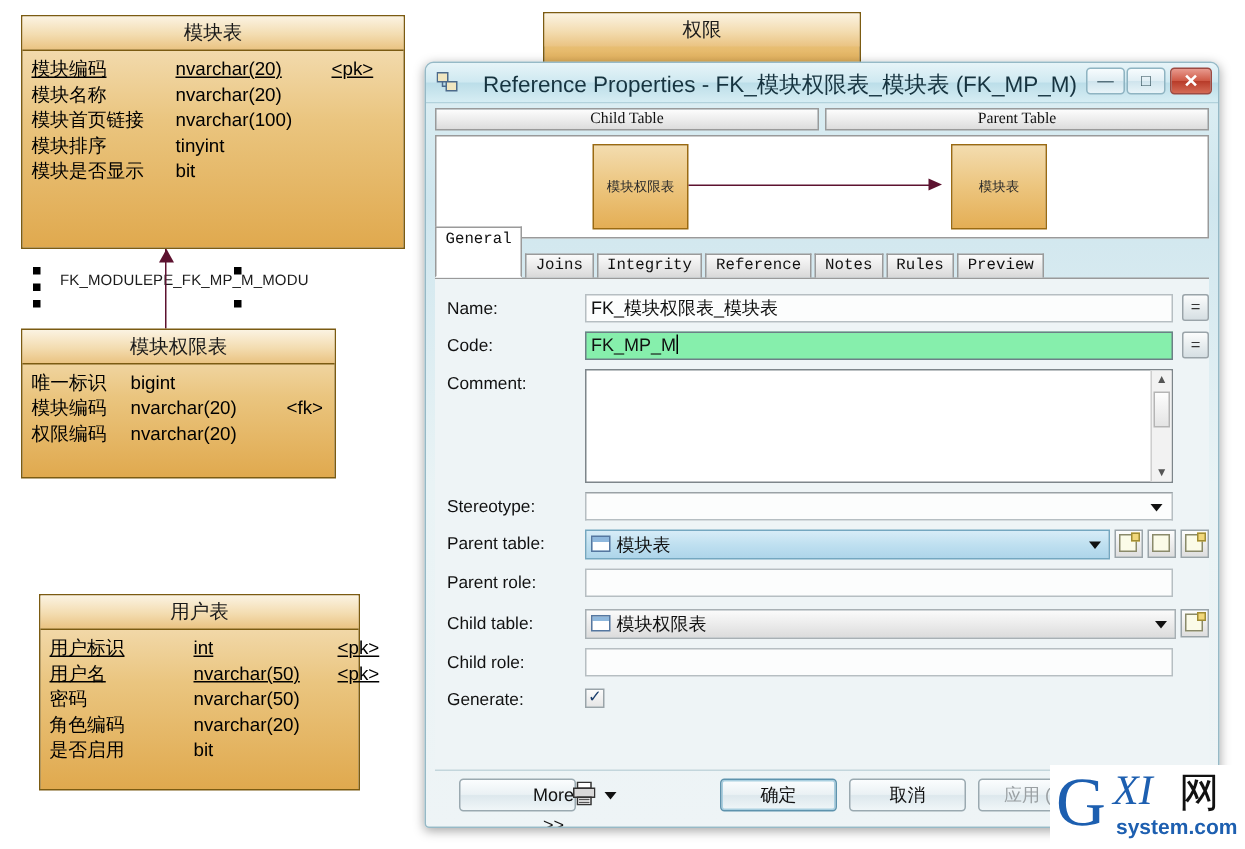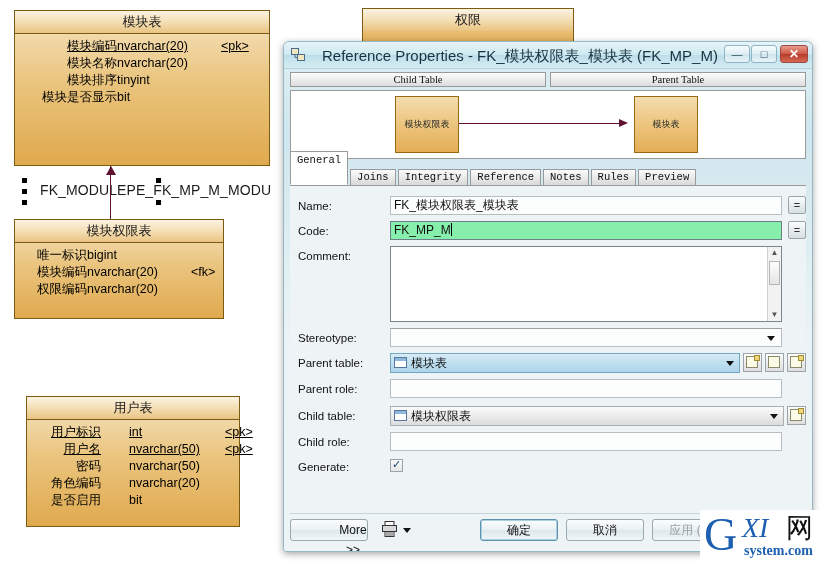--- a/index.html
+++ b/index.html
@@ -43,21 +43,21 @@
   }
   .entity-body {
     padding: 4px 6px 5px 6px;
   }
   .attr-row {
     display: flex;
     line-height: 17px;
     font-size: 12.5px;
     white-space: nowrap;
   }
-  .attr-name  { width: 96px; flex: 0 0 96px; text-align: right; }
+  .attr-name  { width: 96px; flex: 0 0 96px; }
   .attr-type  { width: 104px; flex: 0 0 104px; }
   .attr-key   { flex: 0 0 auto; }
   .pk .attr-name, .pk .attr-type, .pk .attr-key { text-decoration: underline; }
 
   
   #entity-module      { left: 14px;  top: 10px;  width: 256px; height: 156px; }
   #entity-moduleperm  { left: 14px;  top: 219px; width: 210px; height: 100px; }
   #entity-user        { left: 26px;  top: 396px; width: 214px; height: 131px; }
   #entity-permission  { left: 362px; top: 8px;   width: 212px; height: 40px; }
   #entity-permission .entity-title { border-bottom: none; }
@@ -69,21 +69,21 @@
 
   
   #fk-label-group {
     position: absolute;
     left: 22px; top: 175px;
     width: 280px; height: 38px;
   }
   #fk-label-text {
     position: absolute;
     left: 18px; top: 7px;
-    font-size: 14px;
+    font-size: 10px;
     color: #1b1b1b;
     white-space: nowrap;
     letter-spacing: 0.1px;
   }
   .handle {
     position: absolute;
     width: 5px; height: 5px;
     background: #000;
   }
   .conn-line {
@@ -463,21 +463,21 @@
     font-size: 12px;
     line-height: 20px;
     text-align: center;
     color: #111;
   }
   .btn.default {
     border: 1px solid #5e93ad;
     box-shadow: 0 0 0 1px #a9cfe0 inset;
   }
   .btn.disabled { color: #9aa0a3; }
-  #btn-more   { left: 0;   width: 78px; padding-left: 48px; }
+  #btn-more   { left: 16px;   width: 78px; padding-left: 48px; }
   #btn-ok     { left: 190px; width: 78px; }
   #btn-cancel { left: 276px; width: 78px; }
   #btn-apply  { left: 362px; width: 78px; }
   #btn-help   { left: 448px; width: 62px; }
   #print-icon {
     position: absolute;
     left: 92px; top: 7px;
     width: 15px; height: 16px;
   }
   #print-caret {
@@ -517,21 +517,21 @@
   #wm-cn {
     position: absolute;
     left: 86px; top: 4px;
     font-size: 27px;
     color: #111;
     line-height: 28px;
   }
   #wm-sub {
     position: absolute;
     left: 44px; top: 34px;
-    font-family: Liberation Serif, serif;
+    font-family: Liberation Sans, sans-serif;
     font-weight: bold;
     font-size: 14px;
     color: #1d5fb0;
     line-height: 14px;
   }
 </style>
 </head>
 <body>
 
 <div id="canvas">
@@ -540,20 +540,25 @@
     <div class="entity-title">模块表</div>
     <div class="entity-body">
       <div class="attr-row pk">
         <span class="attr-name">模块编码</span>
         <span class="attr-type">nvarchar(20)</span>
         <span class="attr-key">&lt;pk&gt;</span>
       </div>
       <div class="attr-row">
         <span class="attr-name">模块名称</span>
         <span class="attr-type">nvarchar(20)</span>
+        <span class="attr-key"></span>
+      </div>
+      <div class="attr-row">
+        <span class="attr-name">模块首页链接</span>
+        <span class="attr-type">nvarchar(100)</span>
         <span class="attr-key"></span>
       </div>
       <div class="attr-row">
         <span class="attr-name">模块排序</span>
         <span class="attr-type">tinyint</span>
         <span class="attr-key"></span>
       </div>
       <div class="attr-row">
         <span class="attr-name">模块是否显示</span>
         <span class="attr-type">bit</span>

